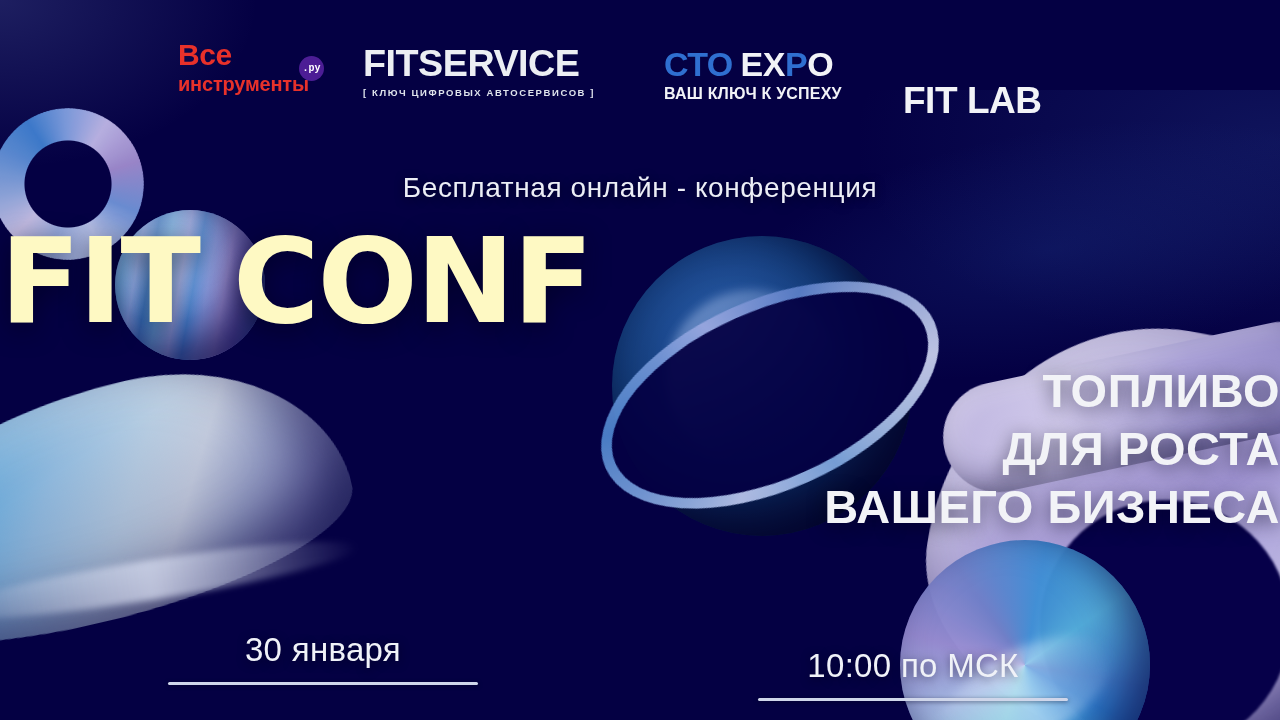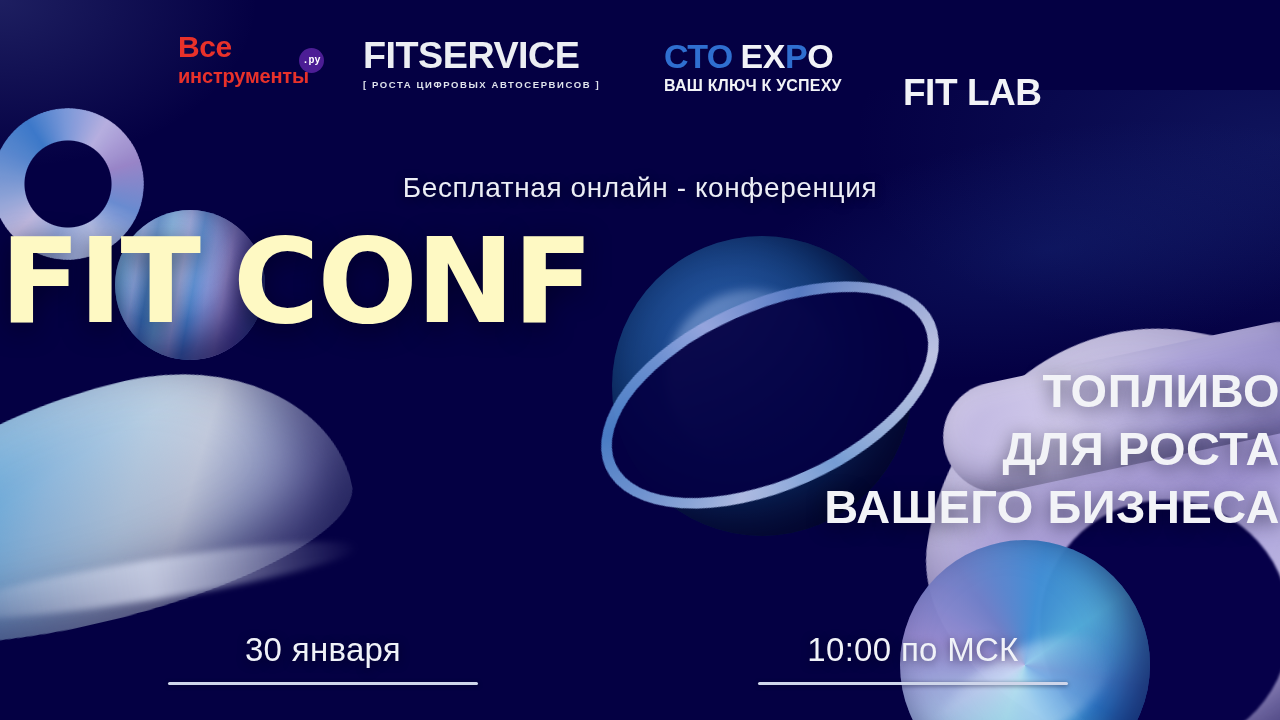--- a/index.html
+++ b/index.html
@@ -179,21 +179,21 @@
     background:radial-gradient(ellipse at 100% 20%, rgba(60,100,190,.20), rgba(0,0,0,0) 72%);
   }
   .swoosh{
     position:absolute; left:700px; top:120px; width:700px; height:260px;
     background:radial-gradient(ellipse at 50% 50%, rgba(40,80,170,.22), rgba(0,0,0,0) 65%);
     transform:rotate(-10deg);
   }
 
   
   .logobar{
-    position:absolute; left:0; top:34px; width:1280px; height:64px;
+    position:absolute; left:0; top:42px; width:1280px; height:64px;
     display:flex; align-items:center; justify-content:center; gap:0;
     z-index:8;
     padding-left:16px;
   }
   .logo{ position:absolute; }
 
   
   .logo-vi{ left:178px; top:-2px; width:150px; height:68px; }
   .vi-vse{
     font-size:30px; font-weight:700; color:#e8312a; letter-spacing:-.4px;
@@ -278,21 +278,21 @@
     font-size:47px; font-weight:800; letter-spacing:.5px;
     line-height:1.23;
     text-shadow:0 4px 18px rgba(0,0,20,.55);
   }
   .subtitle .l{ display:block; white-space:nowrap; }
 
   
   .meta{ position:absolute; inset:0; z-index:7; }
   .meta-block{ position:absolute; text-align:center;margin-top:16px; }
   .meta-date{ left:168px; top:616px; width:310px; }
-  .meta-time{ left:758px; top:616px; width:310px; }
+  .meta-time{ left:758px; top:632px; width:310px; }
   .meta-text{
     font-size:33px; font-weight:400; color:#f0f2f8;
     letter-spacing:.3px; line-height:1.1;
     text-shadow:0 2px 10px rgba(0,0,20,.55);
     white-space:nowrap;
   }
   .meta-rule{
     margin-top:14px; height:3px; width:100%;
     background:#cfd6ea; border-radius:2px;
     box-shadow:0 1px 4px rgba(0,0,25,.5);
@@ -329,21 +329,21 @@
   <div class="logobar">
 
     <div class="logo logo-vi">
       <div class="vi-vse">Все</div>
       <div class="vi-instr">инструменты</div>
       <div class="vi-ru">.ру</div>
     </div>
 
     <div class="logo logo-fs">
       <div class="fs-main"><span>FIT</span><span class="thin">SERVICE</span></div>
-      <div class="fs-sub">[ РОСТА ЦИФРОВЫХ АВТОСЕРВИСОВ ]</div>
+      <div class="fs-sub">[ КЛЮЧ ЦИФРОВЫХ АВТОСЕРВИСОВ ]</div>
     </div>
 
     <div class="logo logo-ce">
       <div class="ce-main"><span class="ce-cto">СТО</span><span class="ce-expo"><span>EX</span><span class="p-accent">P</span><span>O</span></span></div>
       <div class="ce-sub">ВАШ КЛЮЧ К УСПЕХУ</div>
     </div>
 
     <div class="logo logo-fl">
       <div class="fl-main"><span>FIT</span><span class="gap"></span><span>LAB</span></div>
     </div>

